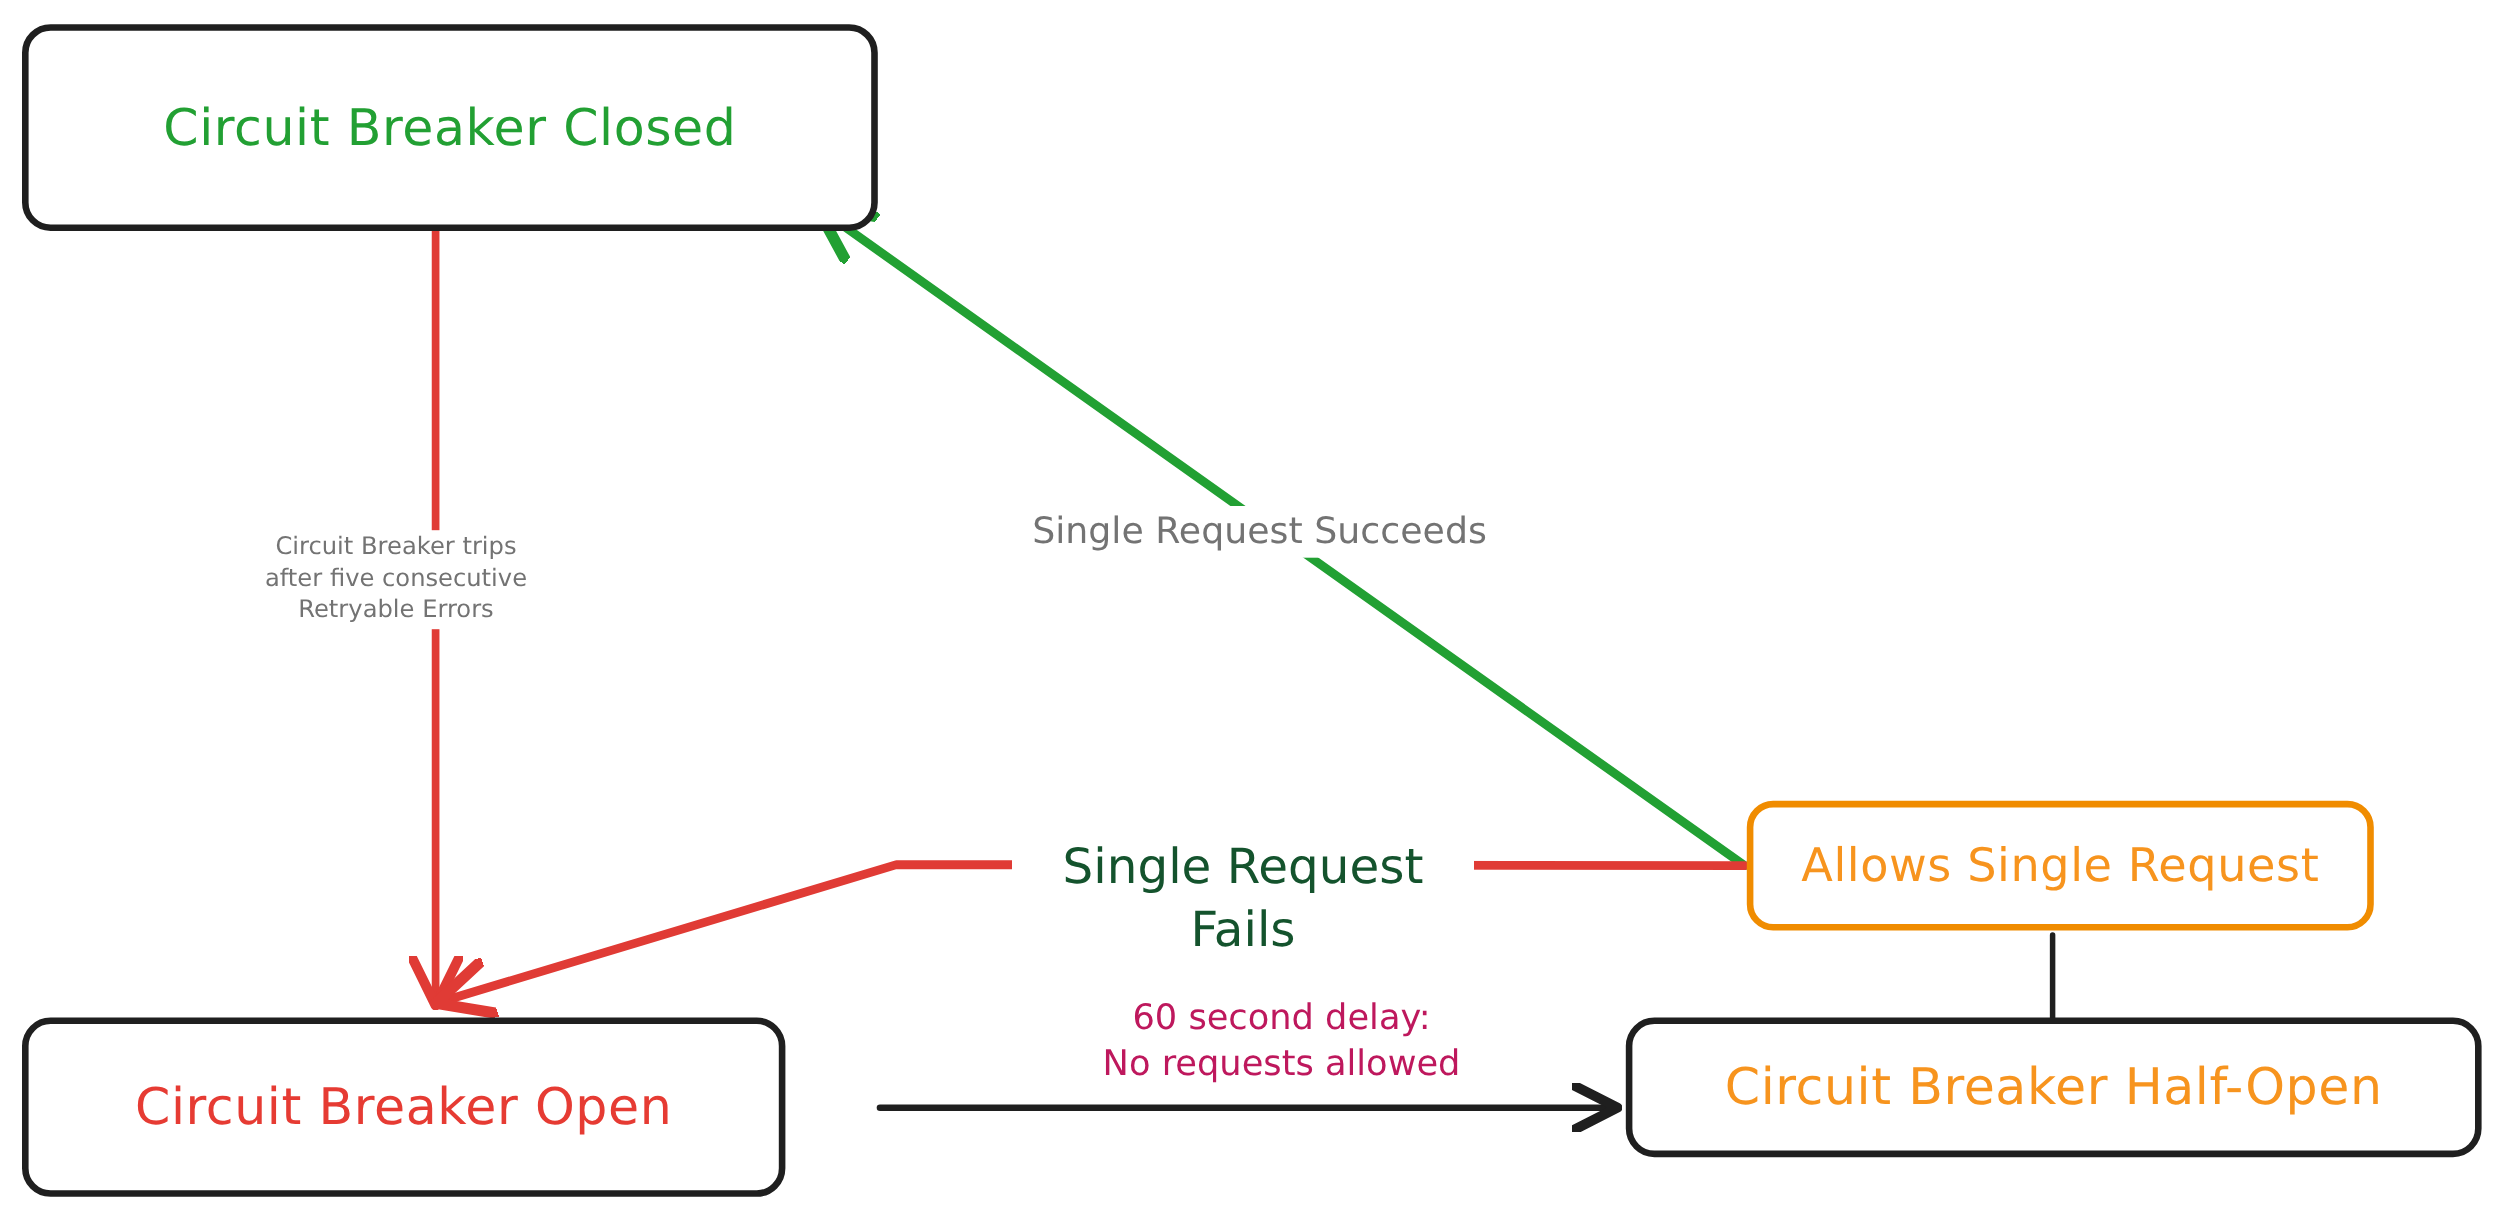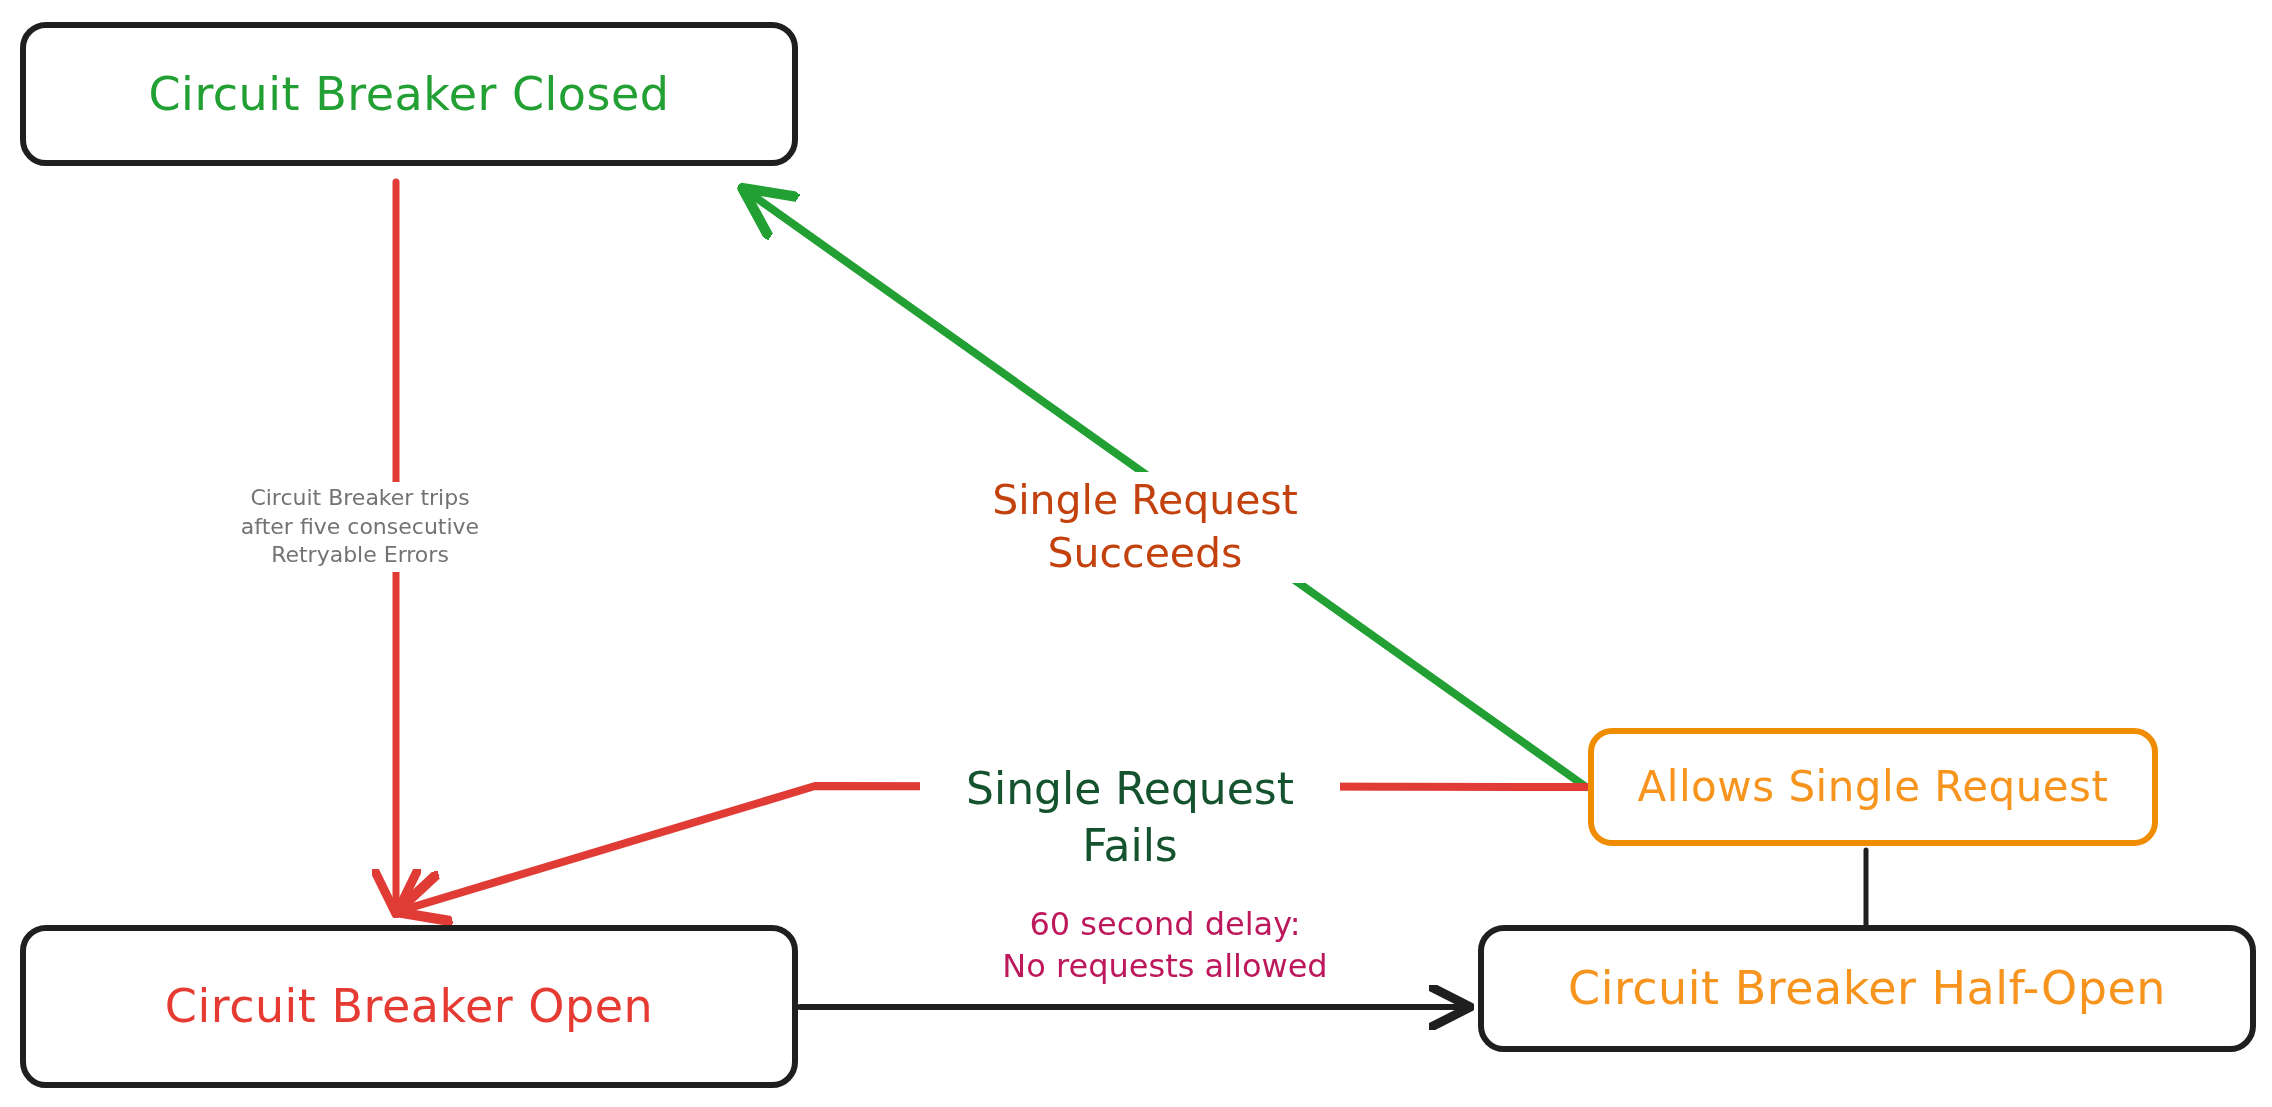--- a/index.html
+++ b/index.html
@@ -55,38 +55,38 @@
     line-height: 1.3;
     font-family: "DejaVu Sans", sans-serif;
     white-space: pre-line;
     z-index: 4;
     background: #ffffff;
     padding: 2px 6px;
     box-sizing: border-box;
   }
 
   
-  #node-closed    { left: 20px;   top: 22px;   width: 778px; height: 144px; text-align: center; }
-  #node-open      { left: 20px;   top: 925px;  width: 778px; height: 163px; }
+  #node-closed    { left: 20px;   top: 22px;   width: 778px; height: 188px; text-align: center; }
+  #node-open      { left: 20px;   top: 925px;  width: 694px; height: 163px; }
   #node-halfopen  { left: 1478px; top: 925px;  width: 778px; height: 127px; }
   #node-allows    { left: 1588px; top: 728px;  width: 570px; height: 118px; }
 
   #label-closed   { font-size: 46px; color: #22a033; }
   #label-open     { font-size: 46px; color: #e63b33; }
   #label-halfopen { font-size: 46px; color: #f7941e; }
   #label-allows   { font-size: 42px; color: #f7941e; }
 
   
   #label-trips {
     left: 150px; top: 482px; width: 420px;
     font-size: 22px; color: #737373;
   }
   #label-succeeds {
-    left: 885px; top: 472px; width: 520px;
-    font-size: 41px; color: #c2410c;
+    left: 885px; top: 460px; width: 520px;
+    font-size: 33px; color: #737373;
   }
   #label-fails {
     left: 920px; top: 758px; width: 420px;
     font-size: 44px; color: #14532d;
   }
   #label-delay {
     left: 950px; top: 902px; width: 430px;
     font-size: 32px; color: #be185d;
   }
 </style>

